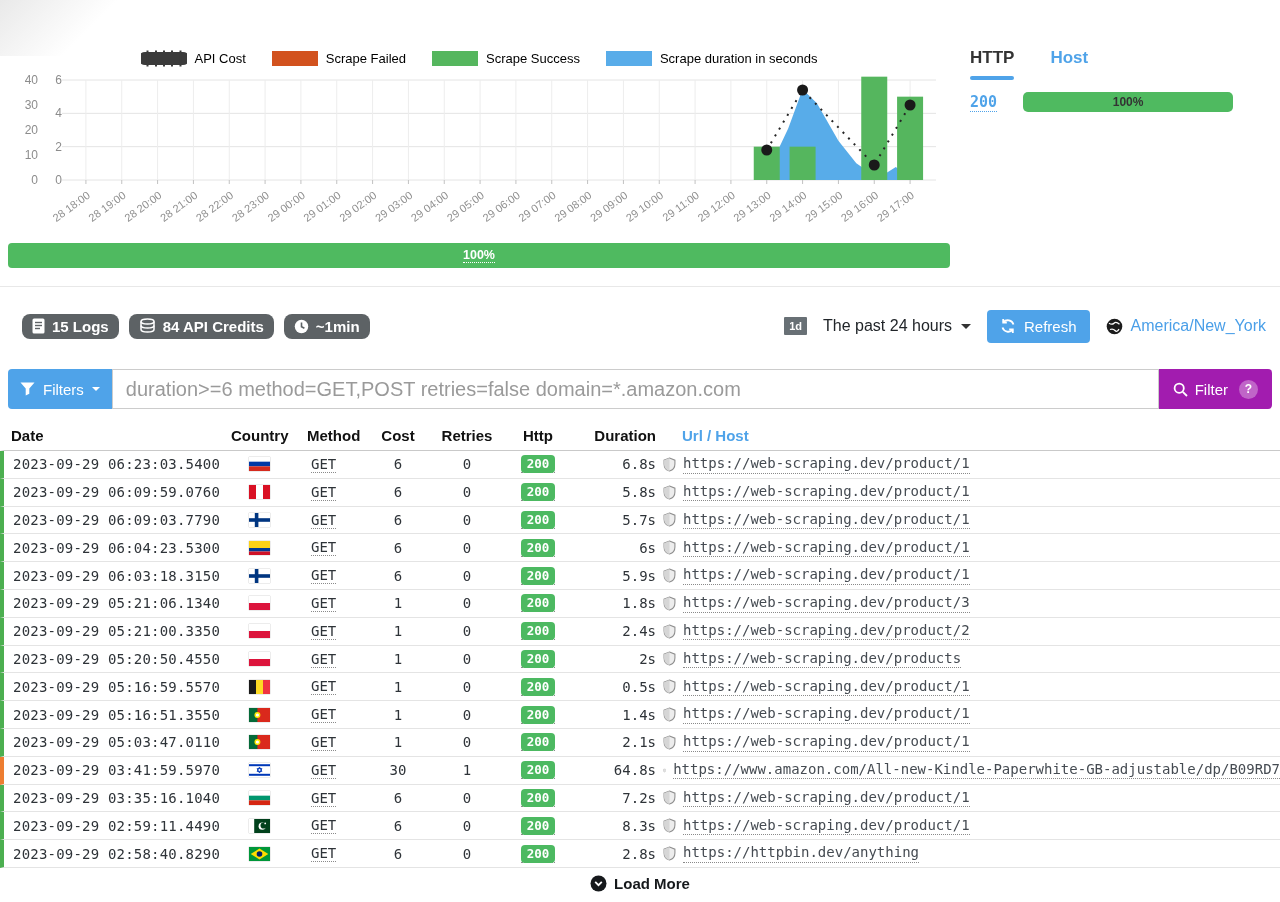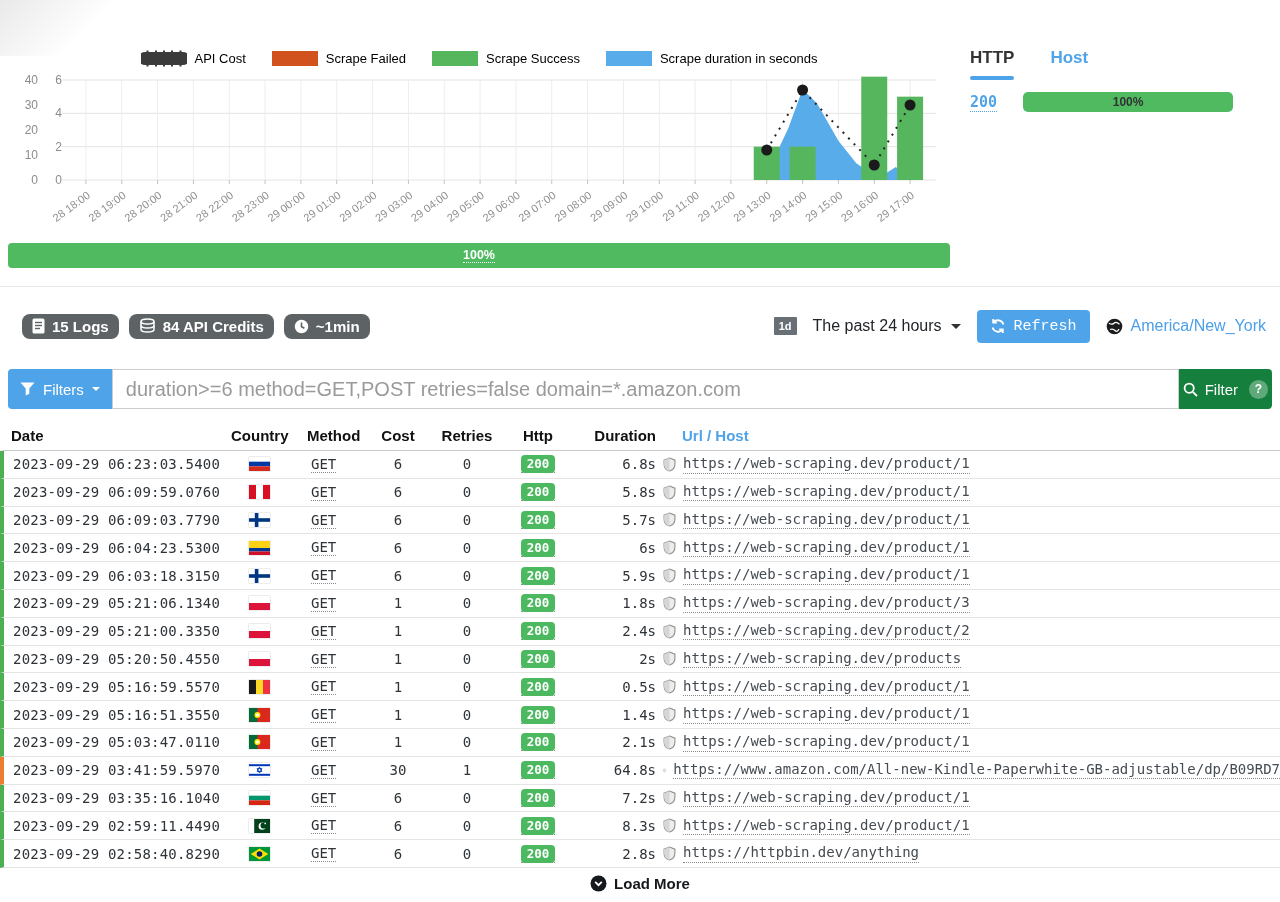--- a/index.html
+++ b/index.html
@@ -38,32 +38,32 @@
   .stats-row{display:flex;align-items:center;justify-content:space-between;padding:0 10px;margin-top:20px;height:38px}
   .badges{display:flex;gap:10px;margin-left:12px}
   .badge{display:flex;align-items:center;gap:7px;background:#5d6265;color:#fff;font-weight:bold;
     font-size:15px;padding:4px 10px;border-radius:8px}
   .range-area{display:flex;align-items:center;gap:16px}
   .mini-badge{background:#687075;color:#fff;font-size:11px;font-weight:bold;padding:3px 5px;border-radius:1px}
   .range-label{font-size:16px;color:#212529;display:flex;align-items:center;gap:9px;cursor:pointer}
   .caret-dark{width:0;height:0;border-left:5px solid transparent;border-right:5px solid transparent;border-top:5px solid #333;display:inline-block}
   .caret-white{width:0;height:0;border-left:4px solid transparent;border-right:4px solid transparent;border-top:4px solid #fff;display:inline-block}
   .btn-refresh{background:#4fa3e9;color:#fff;border:none;border-radius:4px;font-size:15px;
-    padding:8px 13px;display:flex;gap:8px;align-items:center;cursor:pointer;font-family:Liberation Mono, monospace}
+    padding:8px 13px;display:flex;gap:8px;align-items:center;cursor:pointer;font-family:Liberation Sans, sans-serif}
   .tz{display:flex;align-items:flex-end;gap:8px;color:#4a9fe8;font-size:16px;margin-right:4px;cursor:pointer}
 
   
   .filter-row{display:flex;margin:24px 8px 0 8px;height:40px}
   .btn-filters{background:#4fa3e9;color:#fff;font-size:15px;border:none;border-radius:4px 0 0 4px;
     display:flex;align-items:center;gap:8px;padding:0 12px;cursor:pointer;font-family:inherit}
   .query{flex:1;border:1px solid #ccc;border-radius:0;padding:0 13px;font-size:20px;color:#14532d;
     font-family:"Liberation Sans",sans-serif;outline:none}
   .query::placeholder{color:#9a9a9a}
-  .btn-filter{background:#15803d;color:#fff;border:none;border-radius:0 4px 4px 0;display:flex;
-    align-items:center;gap:11px;padding:0 4px;font-size:15px;cursor:pointer;font-family:inherit}
+  .btn-filter{background:#a21caf;color:#fff;border:none;border-radius:0 4px 4px 0;display:flex;
+    align-items:center;gap:11px;padding:0 14px;font-size:15px;cursor:pointer;font-family:inherit}
   .help-circle{width:19px;height:19px;border-radius:50%;background:rgba(255,255,255,.32);color:#fff;
     font-size:12px;font-weight:bold;display:flex;align-items:center;justify-content:center}
 
   
   .logtable{margin-top:12px}
   .lhead,.lrow{display:grid;grid-template-columns:220px 78px 66px 60px 78px 64px 86px 1fr;align-items:center}
   .lhead{height:30px;font-weight:bold;font-size:15px;color:#111;border-left:4px solid transparent;border-bottom:1px solid #c9c9c9}
   .lhead .h-date{padding-left:7px}
   .lhead .h-country{padding-left:7px}
   .lhead .h-method{padding-left:5px}

